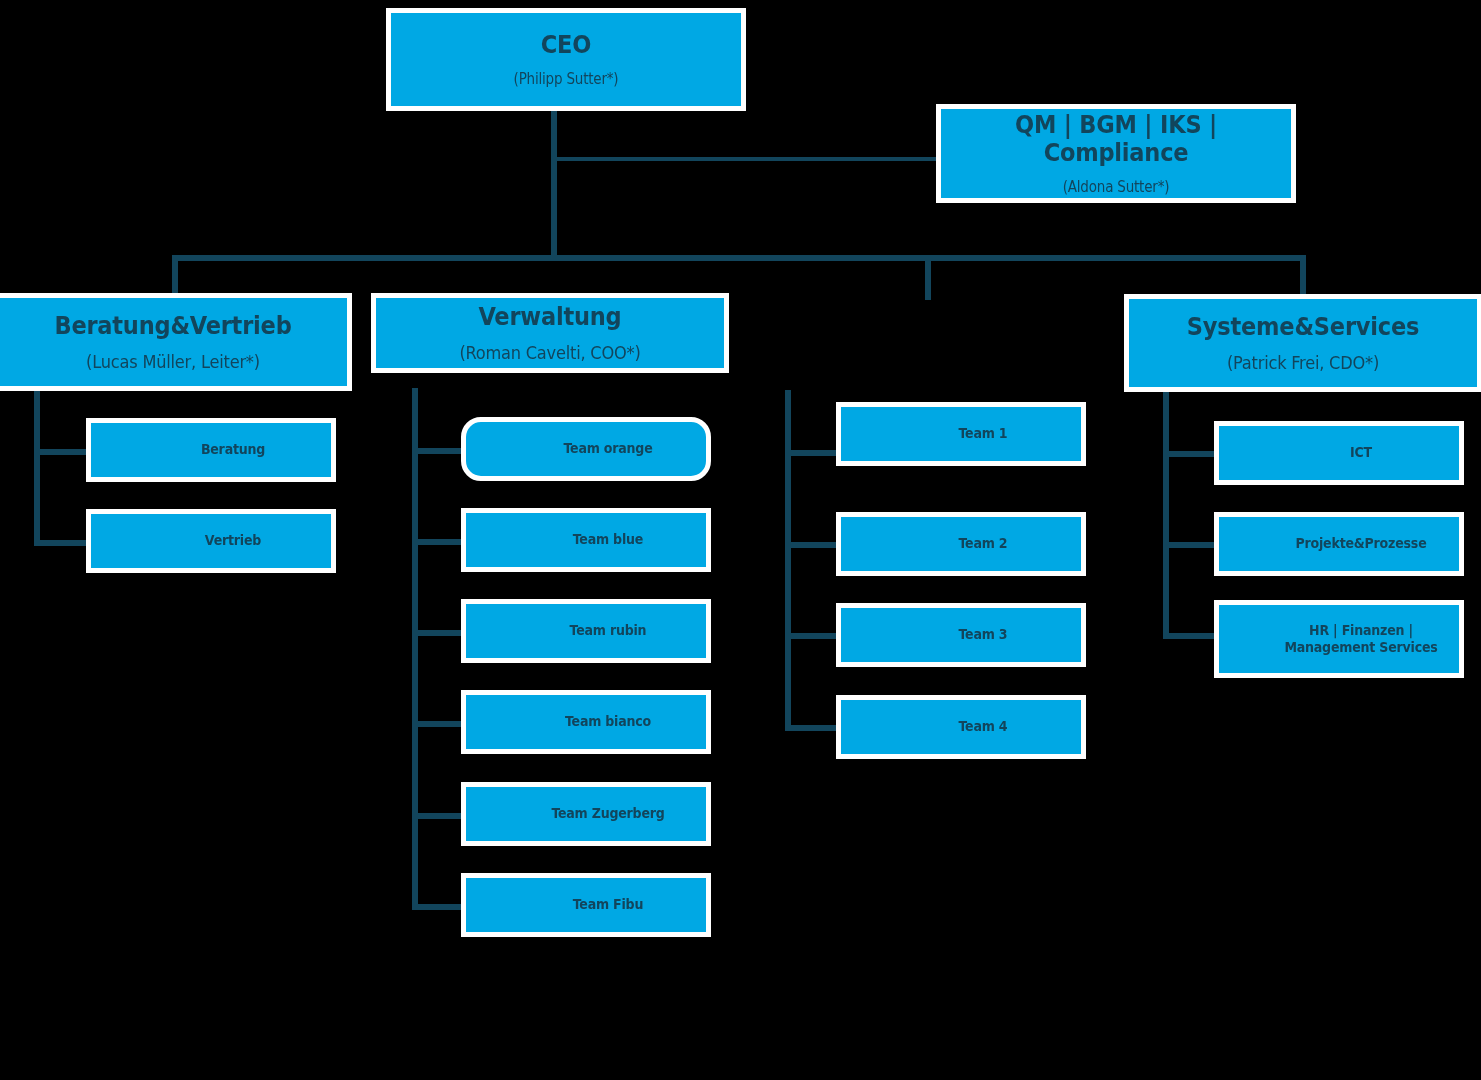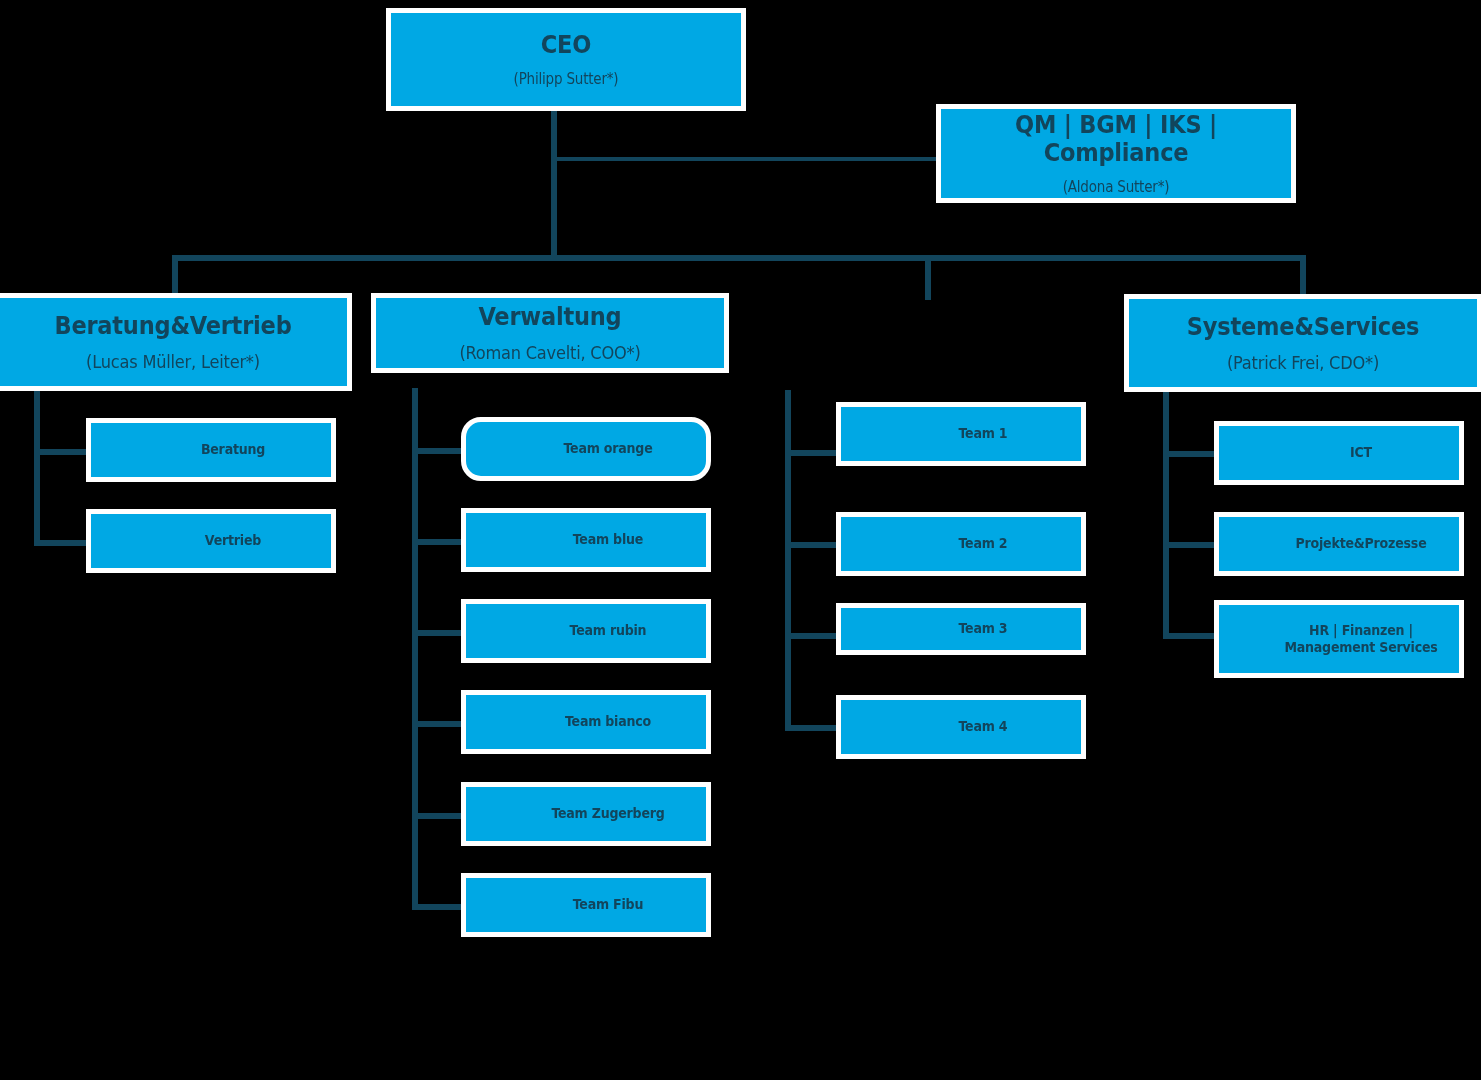--- a/index.html
+++ b/index.html
@@ -147,21 +147,21 @@
   <div class="node lvl-leaf" style="left:461px; top:873px; width:250px; height:64px;">
     <span class="title">Team Fibu</span>
   </div>
 
   <div class="node lvl-leaf" style="left:836px; top:402px; width:250px; height:64px;">
     <span class="title">Team 1</span>
   </div>
   <div class="node lvl-leaf" style="left:836px; top:512px; width:250px; height:64px;">
     <span class="title">Team 2</span>
   </div>
-  <div class="node lvl-leaf" style="left:836px; top:603px; width:250px; height:52px;">
+  <div class="node lvl-leaf" style="left:836px; top:603px; width:250px; height:64px;">
     <span class="title">Team 3</span>
   </div>
   <div class="node lvl-leaf" style="left:836px; top:695px; width:250px; height:64px;">
     <span class="title">Team 4</span>
   </div>
 
   <div class="node lvl-leaf" style="left:1214px; top:421px; width:250px; height:64px;">
     <span class="title">ICT</span>
   </div>
   <div class="node lvl-leaf" style="left:1214px; top:512px; width:250px; height:64px;">

